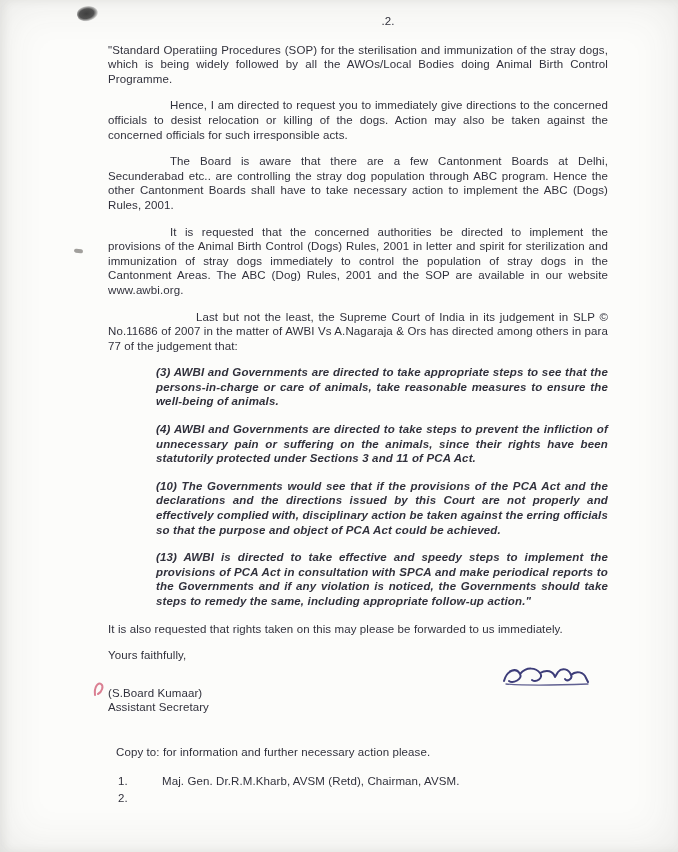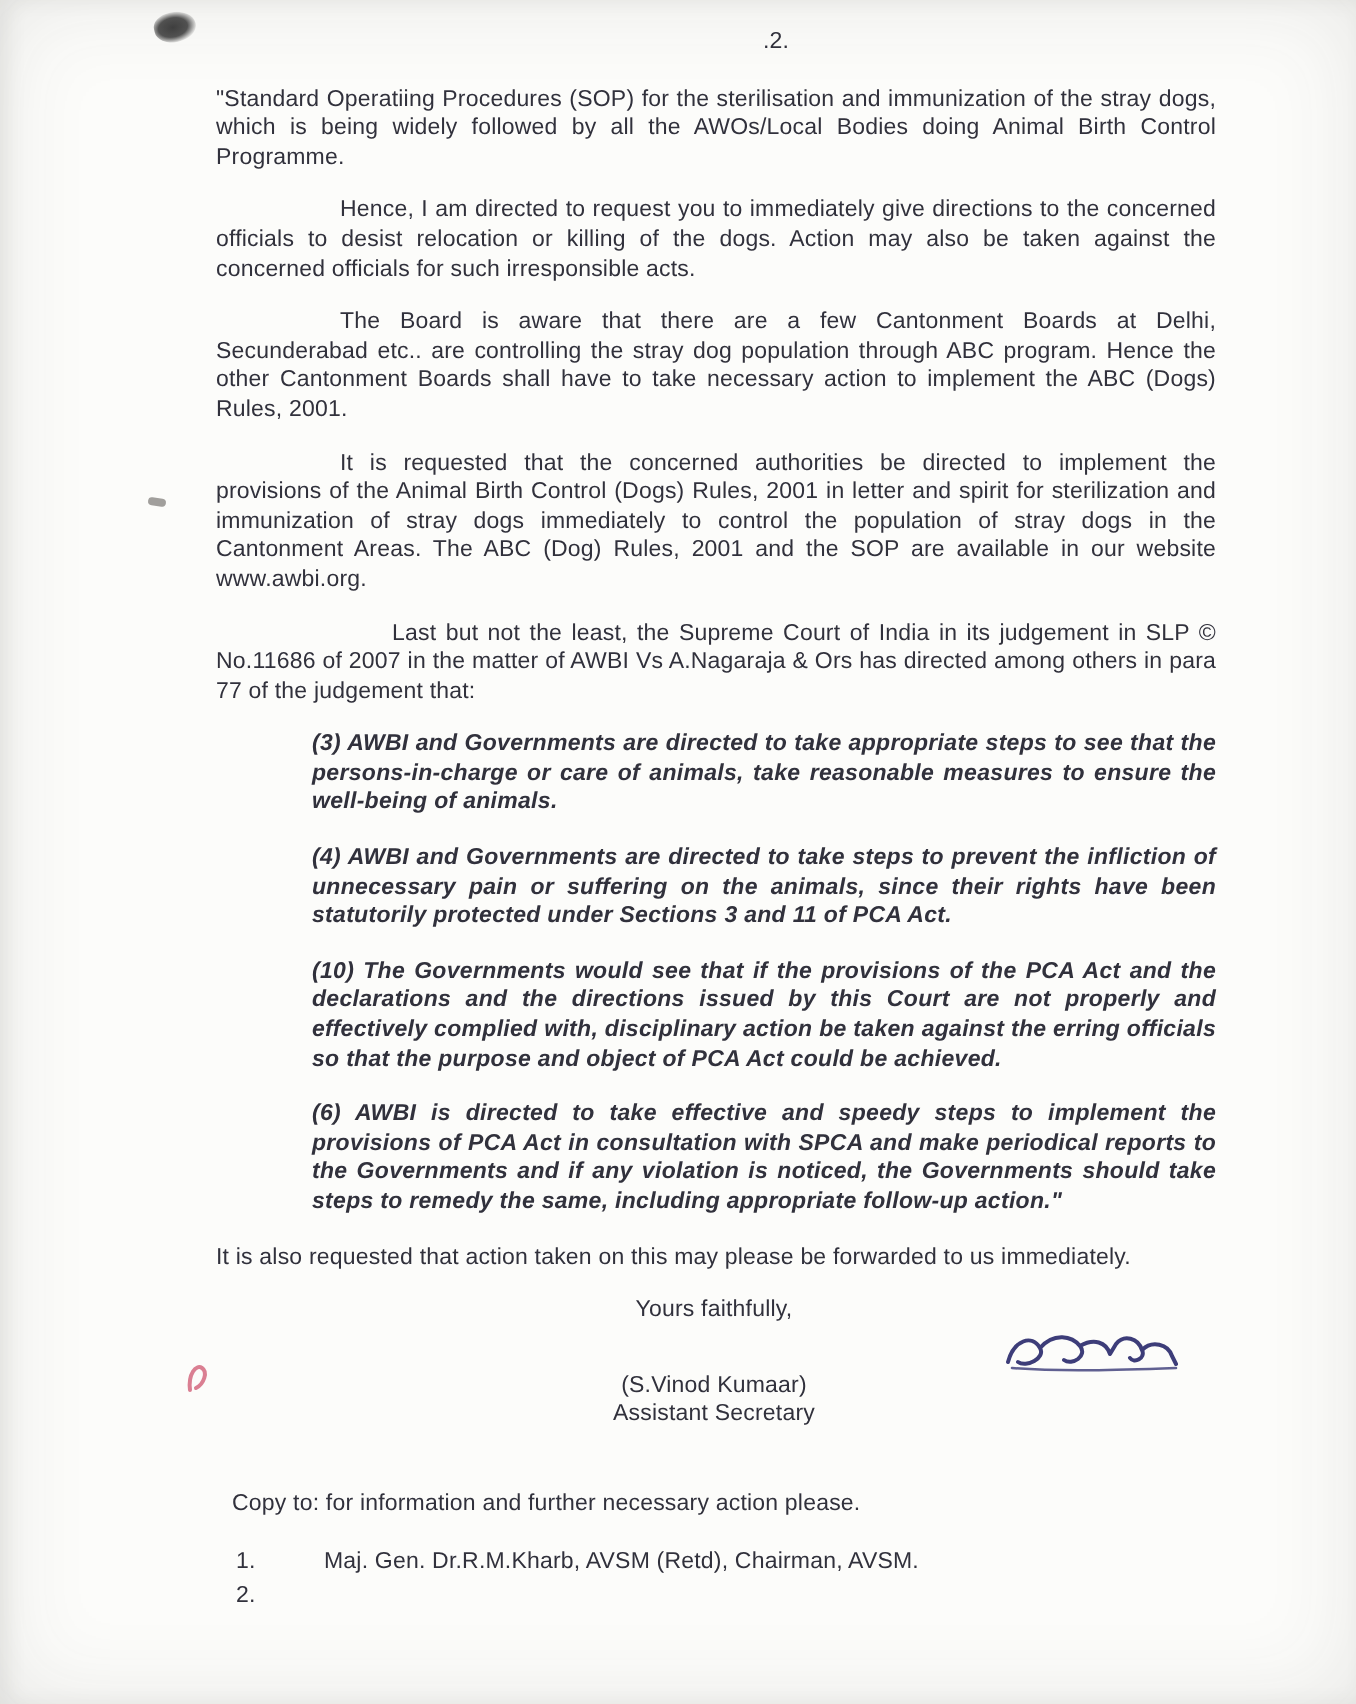--- a/index.html
+++ b/index.html
@@ -46,21 +46,21 @@
     text-align:justify;
     font-style:italic;
     letter-spacing:0.15px;
     font-weight:bold;
   }
   .website-link{
     cursor:pointer;
   }
   .closing{margin:4px 0 14px 0;}
   .signature-block{
-    text-align:center;
+    text-align:left;
     margin:6px 2px 0 0;
   }
   .signature-block .line{margin:0;}
   .sig-svg{
     display:block;
     margin:1px 14px -2px auto;
   }
   .copy-line{margin:30px 0 14px 8px;}
   .copy-list{margin-left:10px;}
   .copy-item{
@@ -111,31 +111,31 @@
     <p class="para indent"><span>It is requested that the concerned authorities be directed to implement the provisions of the Animal Birth Control (Dogs) Rules, 2001 in letter and spirit for sterilization and immunization of stray dogs immediately to control the population of stray dogs in the Cantonment Areas. The ABC (Dog) Rules, 2001 and the SOP are available in our website</span> <span class="website-link">www.awbi.org.</span></p>
 
     <p class="para indent-lg">Last but not the least, the Supreme Court of India in its judgement in SLP © No.11686 of 2007 in the matter of AWBI Vs A.Nagaraja &amp; Ors has directed among others in para 77 of the judgement that:</p>
 
     <p class="quote">(3) AWBI and Governments are directed to take appropriate steps to see that the persons-in-charge or care of animals, take reasonable measures to ensure the well-being of animals.</p>
 
     <p class="quote">(4) AWBI and Governments are directed to take steps to prevent the infliction of unnecessary pain or suffering on the animals, since their rights have been statutorily protected under Sections 3 and 11 of PCA Act.</p>
 
     <p class="quote">(10) The Governments would see that if the provisions of the PCA Act and the declarations and the directions issued by this Court are not properly and effectively complied with, disciplinary action be taken against the erring officials so that the purpose and object of PCA Act could be achieved.</p>
 
-    <p class="quote">(6) AWBI is directed to take effective and speedy steps to implement the provisions of PCA Act in consultation with SPCA and make periodical reports to the Governments and if any violation is noticed, the Governments should take steps to remedy the same, including appropriate follow-up action."</p>
+    <p class="quote">(13) AWBI is directed to take effective and speedy steps to implement the provisions of PCA Act in consultation with SPCA and make periodical reports to the Governments and if any violation is noticed, the Governments should take steps to remedy the same, including appropriate follow-up action."</p>
 
-    <p class="para closing">It is also requested that action taken on this may please be forwarded to us immediately.</p>
+    <p class="para closing">It is also requested that rights taken on this may please be forwarded to us immediately.</p>
 
     <div class="signature-block">
       <p class="line">Yours faithfully,</p>
       <svg class="sig-svg" width="92" height="24" viewBox="0 0 92 24">
         <path d="M4 17 C7 6, 16 3, 20 10 C23 15, 13 20, 9 17 M20 10 C27 2, 36 4, 40 9 C44 14, 36 19, 32 16 M40 9 C47 5, 53 7, 55 13 L58 8 C62 3, 69 5, 71 11 C73 15, 67 18, 65 15 M71 11 C76 6, 84 8, 86 14 L88 18" fill="none" stroke="#2c2c6e" stroke-width="2" stroke-linecap="round" stroke-linejoin="round" opacity="0.92"></path>
         <path d="M6 20 C30 22, 60 21, 88 20" fill="none" stroke="#2c2c6e" stroke-width="1.3" stroke-linecap="round" opacity="0.75"></path>
       </svg>
-      <p class="line">(S.Vinod Kumaar)</p>
+      <p class="line">(S.Board Kumaar)</p>
       <p class="line">Assistant Secretary</p>
     </div>
 
     <p class="copy-line">Copy to: for information and further necessary action please.</p>
 
     <div class="copy-list">
       <div class="copy-item">
         <span class="num">1.</span>
         <span class="txt">Maj. Gen. Dr.R.M.Kharb, AVSM (Retd), Chairman, AVSM.</span>
       </div>

